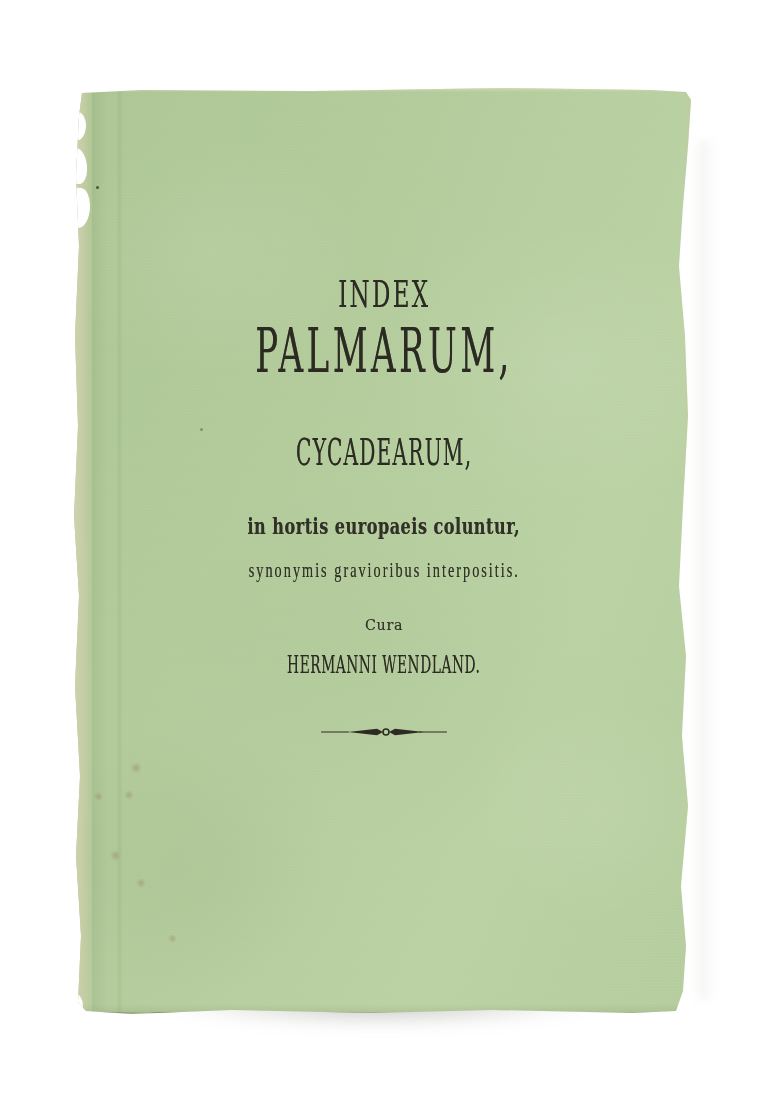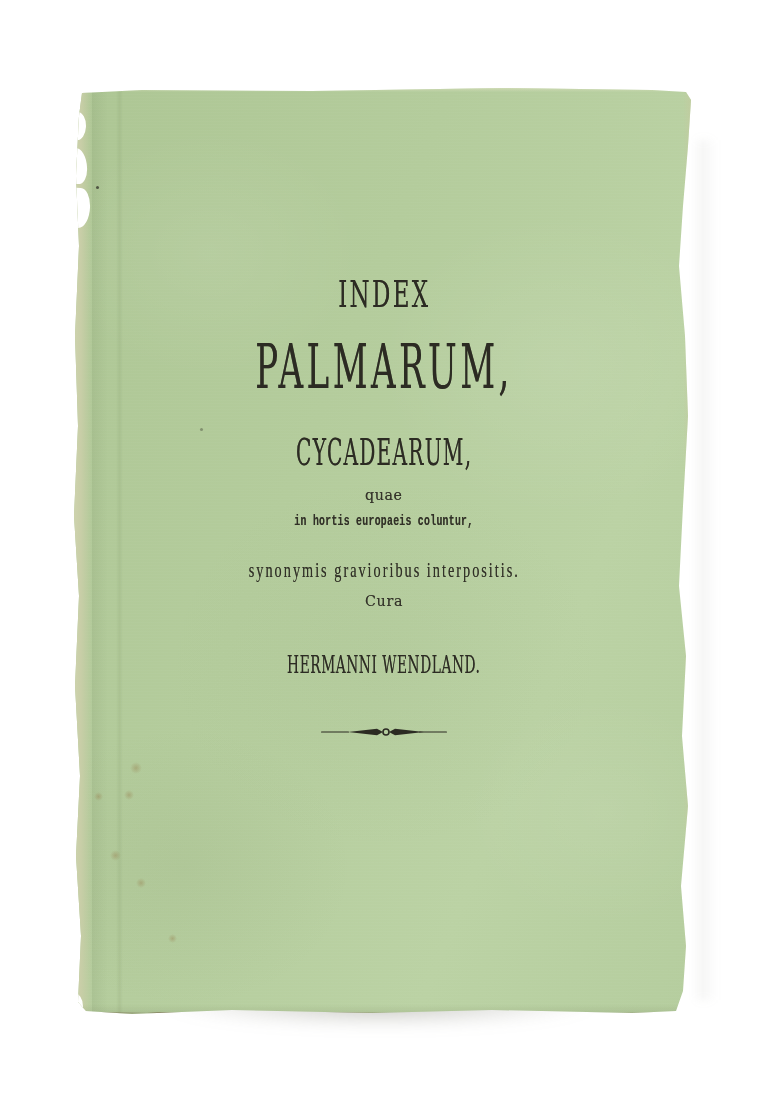--- a/index.html
+++ b/index.html
@@ -73,33 +73,33 @@
   .fox{position:absolute;border-radius:50%;
     background:radial-gradient(closest-side,rgba(148,118,70,.38),rgba(148,118,70,0));}
   .speck{position:absolute;width:3px;height:3px;border-radius:50%;background:rgba(50,50,40,.75);}
   
   .print-area{position:absolute;inset:0;color:#2c2b23;}
   .line{position:absolute;left:0;right:0;text-align:center;line-height:1;white-space:nowrap;}
   .line .t{display:inline-block;transform-origin:50% 0;
     text-shadow:0 0 .5px rgba(44,43,35,.55);}
   .l-index   {top:190px;font-size:37px;letter-spacing:.10em;}
   .l-index .t{transform:scale(.62,1);}
-  .l-palm    {top:234px;font-size:62px;letter-spacing:.10em;margin-top:16px;}
+  .l-palm    {top:234px;font-size:62px;letter-spacing:.10em;}
   .l-palm .t {transform:scale(.55,1);}
   .l-cycl    {top:305px;font-size:34px;letter-spacing:.06em;}
   .l-cycl .t {transform:scale(.52,1);}
   .l-cyca    {top:347px;font-size:38px;letter-spacing:.06em;}
   .l-cyca .t {transform:scale(.53,1);}
   .l-quae    {top:402px;font-size:15px;letter-spacing:.04em;color:#34332a;}
   .l-quae .t {transform:scale(.95,1);}
-  .l-hort    {top:428px;font-size:14px;font-weight:bold;letter-spacing:.03em;color:#313027;font-family:Liberation Mono, monospace;}
+  .l-hort    {top:428px;font-size:23px;font-weight:bold;letter-spacing:.03em;color:#313027;}
   .l-hort .t {transform:scale(.70,1);}
   .l-syn     {top:474px;font-size:21px;letter-spacing:.14em;color:#313027;font-family:Liberation Serif, serif;}
   .l-syn .t  {transform:scale(.68,1);}
-  .l-cura    {top:508px;font-size:15px;letter-spacing:.05em;color:#34332a;}
+  .l-cura    {top:532px;font-size:15px;letter-spacing:.05em;color:#34332a;}
   .l-cura .t {transform:scale(.95,1);}
   .l-herm    {top:566px;font-size:25px;letter-spacing:.04em;text-align:center;}
   .l-herm .t {transform:scale(.55,1);}
   .ornament{position:absolute;left:0;right:0;top:638px;text-align:center;}
   .ornament svg{display:inline-block;}
 </style>
 </head>
 <body>
 
 <div class="stage">
@@ -136,23 +136,20 @@
       <div class="print-area">
         <div class="line l-index">
           <span class="t">INDEX</span>
         </div>
         <div class="line l-palm">
           <span class="t">PALMARUM,</span>
         </div>
         <div class="line l-cyca">
           <span class="t">CYCADEARUM,</span>
         </div>
-        <div class="line l-quae">
-          <span class="t">quae</span>
-        </div>
         <div class="line l-hort">
           <span class="t">in hortis europaeis coluntur,</span>
         </div>
         <div class="line l-syn">
           <span class="t">synonymis gravioribus interpositis.</span>
         </div>
         <div class="line l-cura">
           <span class="t">Cura</span>
         </div>
         <div class="line l-herm">

